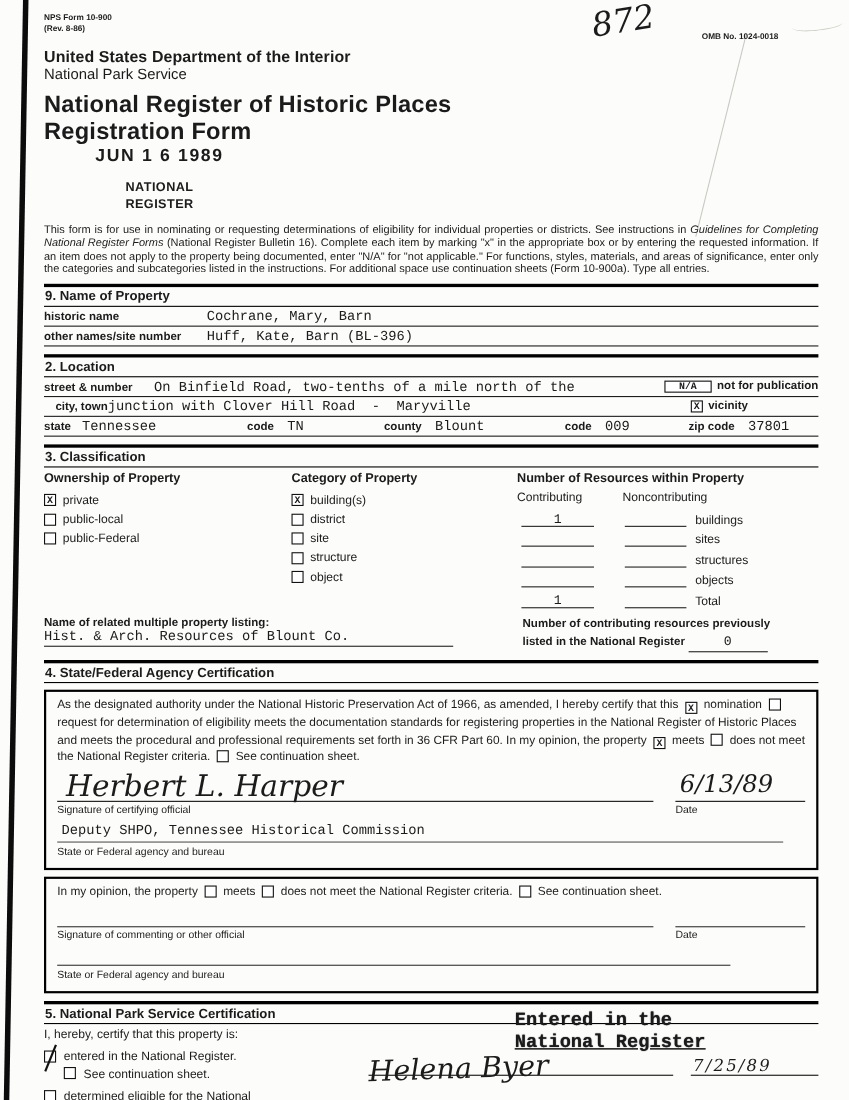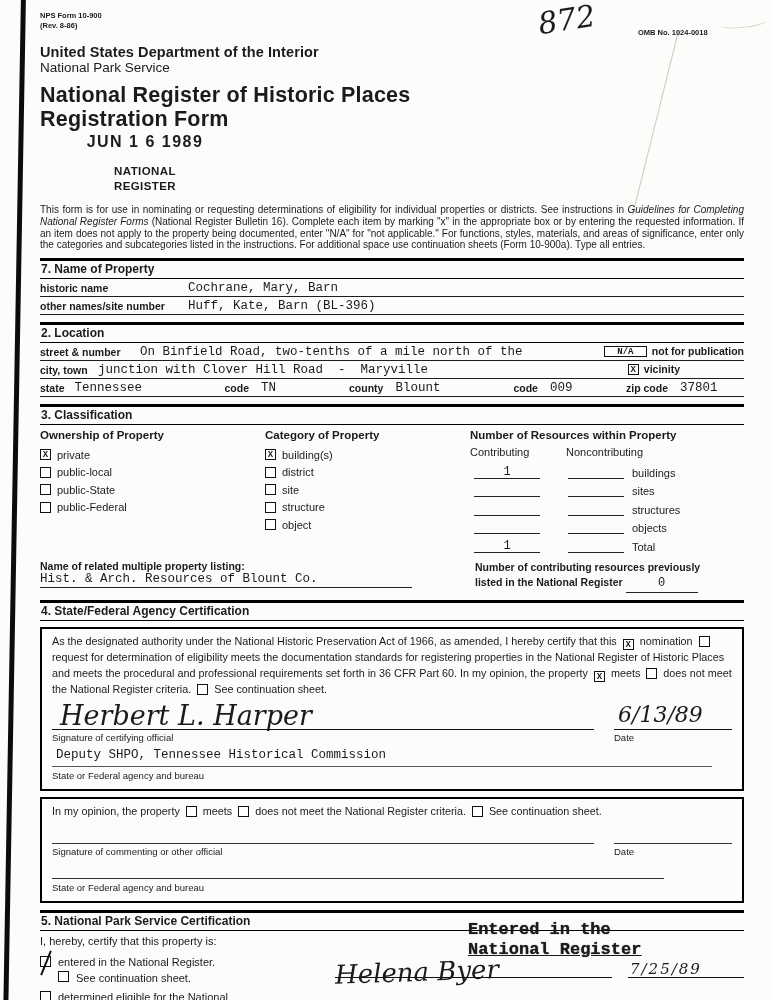--- a/index.html
+++ b/index.html
@@ -143,41 +143,41 @@
         <div class="stamp-date">JUN 1 6 1989</div>
         <div class="stamp-nr">
           <div>NATIONAL</div>
           <div>REGISTER</div>
         </div>
       </div>
     </div>
 
     <div class="intro"><span>This form is for use in nominating or requesting determinations of eligibility for individual properties or districts. See instructions in </span><i>Guidelines for Completing National Register Forms</i><span> (National Register Bulletin 16). Complete each item by marking "x" in the appropriate box or by entering the requested information. If an item does not apply to the property being documented, enter "N/A" for "not applicable." For functions, styles, materials, and areas of significance, enter only the categories and subcategories listed in the instructions. For additional space use continuation sheets (Form 10-900a). Type all entries.</span></div>
 
-    <div class="sec-head">7. Name of Property</div>
+    <div class="sec-head">9. Name of Property</div>
     <div class="f-row">
       <span class="f-label" style="width:148px;">historic name</span>
       <span class="f-val mono">Cochrane, Mary, Barn</span>
     </div>
     <div class="f-row">
       <span class="f-label" style="width:148px;">other names/site number</span>
       <span class="f-val mono">Huff, Kate, Barn (BL-396)</span>
     </div>
 
     <div class="sec-head">2. Location</div>
     <div class="f-row">
       <span class="f-label" style="width:100px;">street &amp; number</span>
       <span class="f-val mono">On Binfield Road, two-tenths of a mile north of the</span>
       <span style="margin-left:auto; display:flex; align-items:center; gap:5px; padding-bottom:1px;">
         <span class="cb cbw">N/A</span>
         <span class="f-label">not for publication</span>
       </span>
     </div>
     <div class="f-row">
-      <span class="f-label" style="width:58px;">city, town</span>
+      <span class="f-label" style="width:58px;text-align:right;">city, town</span>
       <span class="f-val mono">junction with Clover Hill Road  -  Maryville</span>
       <span style="margin-left:auto; display:flex; align-items:center; gap:5px; padding-bottom:1px; margin-right:64px;">
         <span class="cb">X</span>
         <span class="f-label">vicinity</span>
       </span>
     </div>
     <div class="f-row">
       <span class="f-label">state</span>
       <span class="f-val mono" style="margin-left:10px; width:150px;">Tennessee</span>
       <span class="f-label">code</span>
@@ -194,24 +194,20 @@
     <div class="class-wrap">
       <div class="c1">
         <div class="col-title">Ownership of Property</div>
         <div class="opt">
           <span class="cb">X</span>
           <span>private</span>
         </div>
         <div class="opt">
           <span class="cb"></span>
           <span>public-local</span>
-        </div>
-        <div class="opt">
-          <span class="cb"></span>
-          <span>public-State</span>
         </div>
         <div class="opt">
           <span class="cb"></span>
           <span>public-Federal</span>
         </div>
       </div>
       <div class="c2">
         <div class="col-title">Category of Property</div>
         <div class="opt">
           <span class="cb">X</span>

